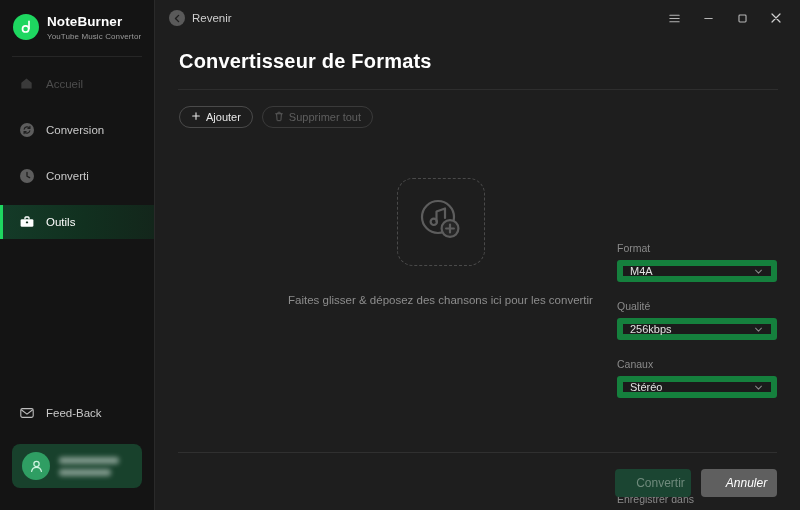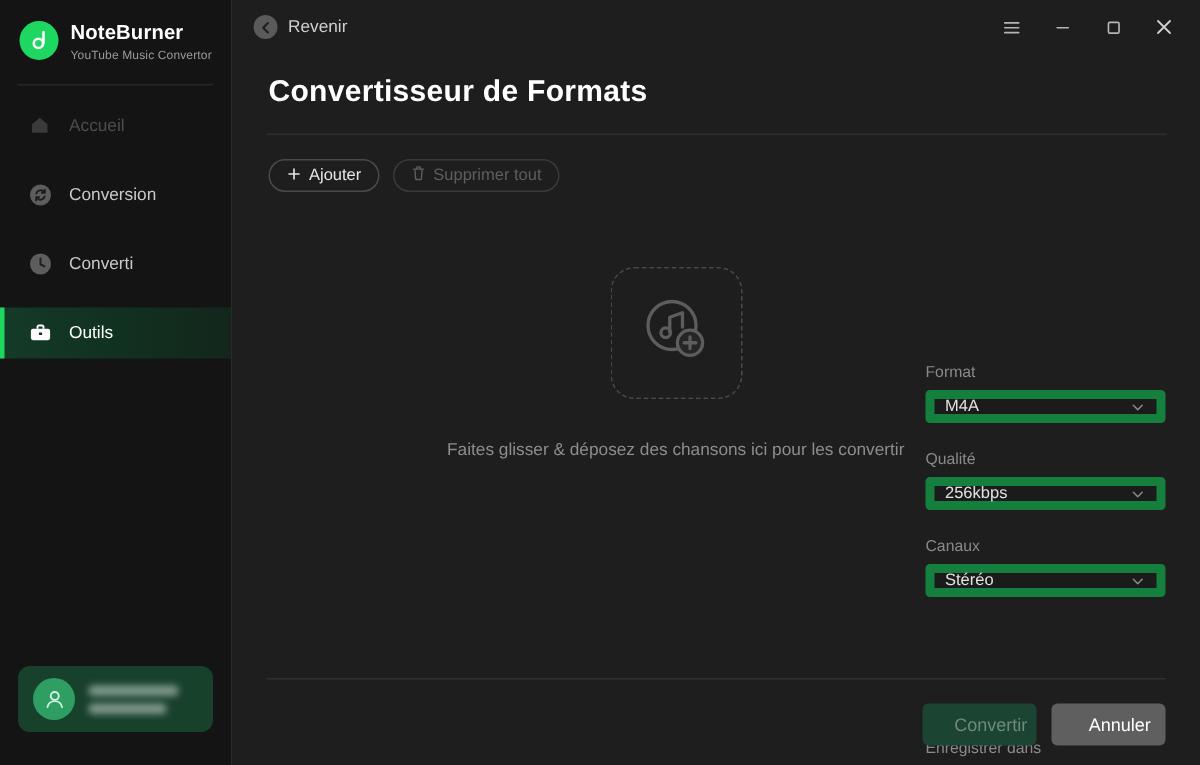--- a/index.html
+++ b/index.html
@@ -108,21 +108,21 @@
     padding: 0 11px;
     font-size: 11px; color: #e6e6e6;
     font-family: "Liberation Sans", sans-serif;
     text-align: right;
   }
   .tbtn.disabled { color: #5e5e5e; border-color: #3a3a3a; }
 
   .body-area { flex: 1; display: flex; position: relative; }
 
   .dropzone-wrap {
-    position: absolute; left: 18px; top: 50px; width: 555px;
+    position: absolute; left: 8px; top: 50px; width: 555px;
     display: flex; flex-direction: column; align-items: center;
   }
   .dropbox {
     width: 88px; height: 88px; border-radius: 16px;
     border: 1.5px dashed #4a4a4a;
     display: flex; align-items: center; justify-content: center;
   }
   .drop-hint { margin-top: 28px; font-size: 11.5px; color: #8d8d8d; }
 
   
@@ -140,21 +140,21 @@
   .save-group { position: absolute; right: 23px; top: 365px; width: 160px; }
 
   .footer-divider { position: absolute; left: 23px; right: 23px; bottom: 57px; height: 1px; background: #303030; }
   .footer { position: absolute; right: 23px; bottom: 13px; display: flex; gap: 10px; }
   .fbtn {
     height: 28px; min-width: 76px; border-radius: 4px;
     display: flex; align-items: center; justify-content: center;
     font-size: 12px; border: none; font-family: "Liberation Sans", sans-serif; padding-left: 15px;
   }
   .fbtn.convert { background: #1b4532; color: #6f8a7c; }
-  .fbtn.cancel { background: #5f5f5f; color: #ffffff; }
+  .fbtn.cancel { background: #5f5f5f; color: #ffffff; font-style: italic; }
 </style>
 </head>
 <body>
 
 <div class="app">
 
   <div class="sidebar">
 
     <div class="brand">
       <div class="brand-logo">
@@ -214,20 +214,29 @@
           </svg>
         </span>
         <span>Outils</span>
       </div>
 
     </div>
 
     <div class="nav-bottom">
 
 
+      <div class="nav-item">
+        <span class="nav-ico">
+          <svg width="16" height="16" viewBox="0 0 16 16">
+            <rect x="1.8" y="3.6" width="12.4" height="8.8" rx="1.6" fill="none" stroke="#bdbdbd" stroke-width="1.1"></rect>
+            <path d="M2.6 5 L8 9.1 L13.4 5" fill="none" stroke="#bdbdbd" stroke-width="1.1" stroke-linecap="round" stroke-linejoin="round"></path>
+          </svg>
+        </span>
+        <span>Feed-Back</span>
+      </div>
 
       <div class="user-card">
         <div class="avatar">
           <svg width="17" height="17" viewBox="0 0 16 16">
             <circle cx="8" cy="5.6" r="2.5" fill="none" stroke="#cdf3df" stroke-width="1.2"></circle>
             <path d="M3.4 12.6 A4.7 4.7 0 0 1 12.6 12.6" fill="none" stroke="#cdf3df" stroke-width="1.2" stroke-linecap="round"></path>
           </svg>
         </div>
         <div class="user-lines">
           <div class="blur-line l1"></div>

